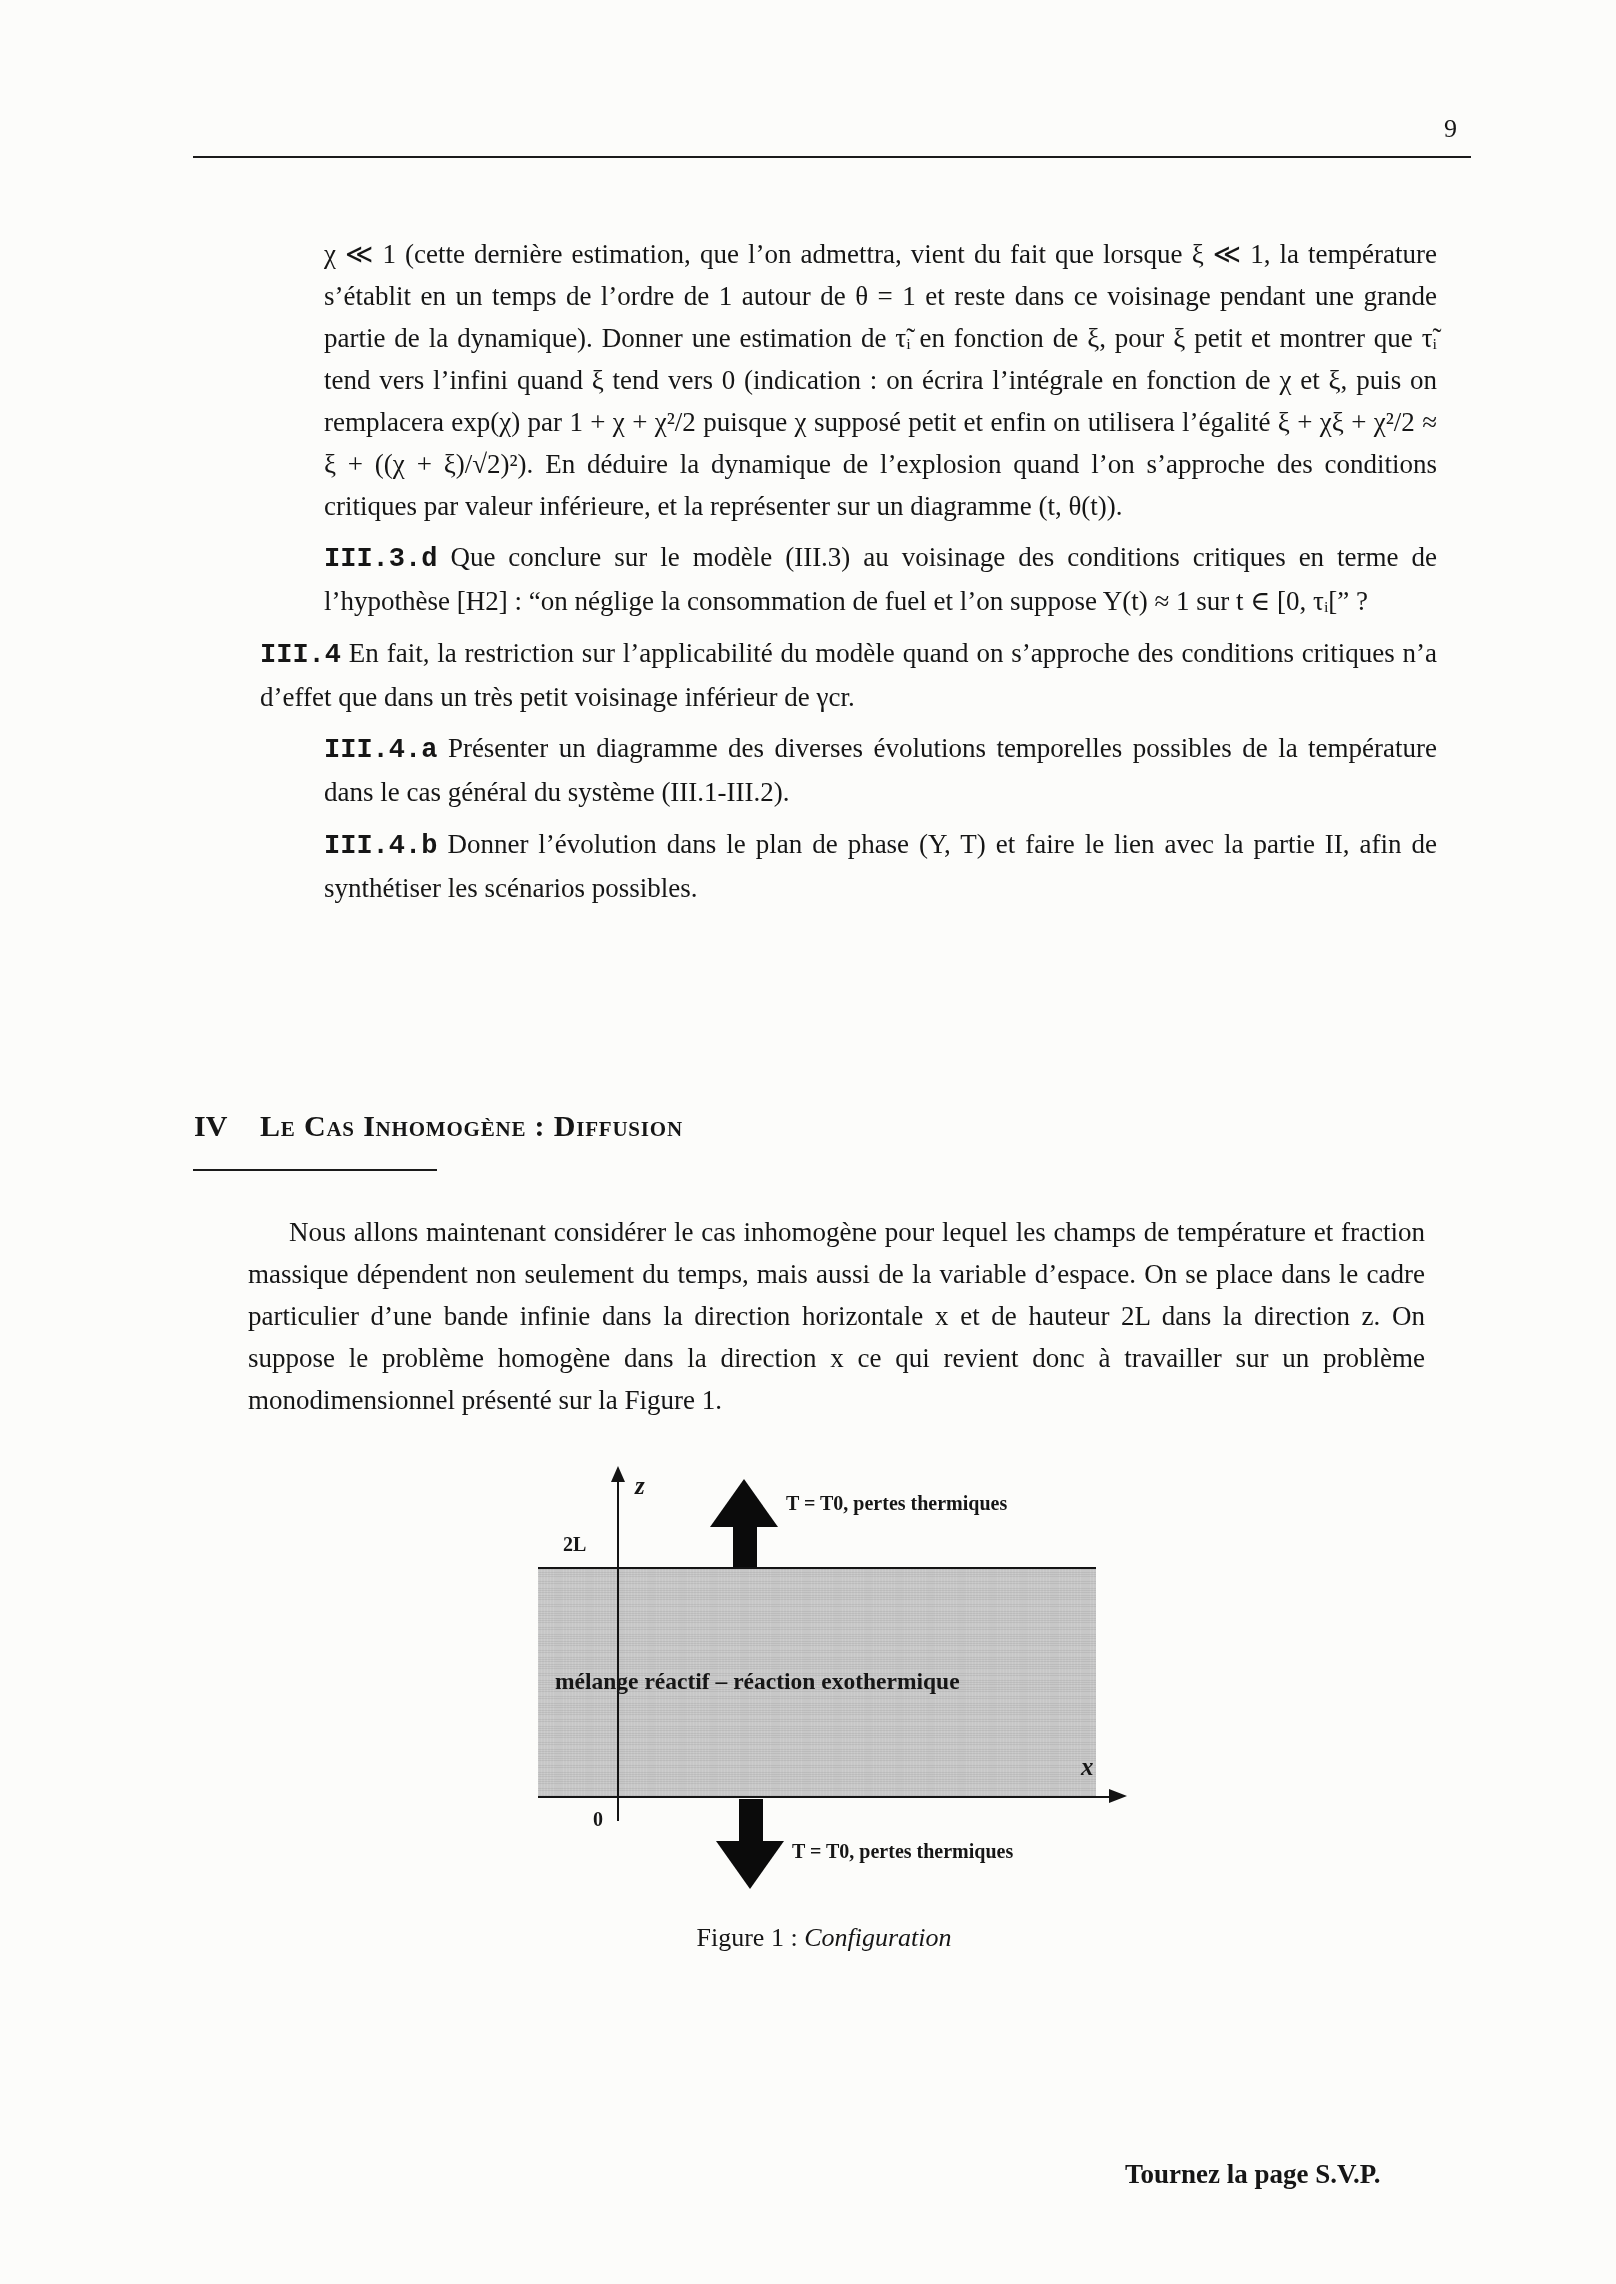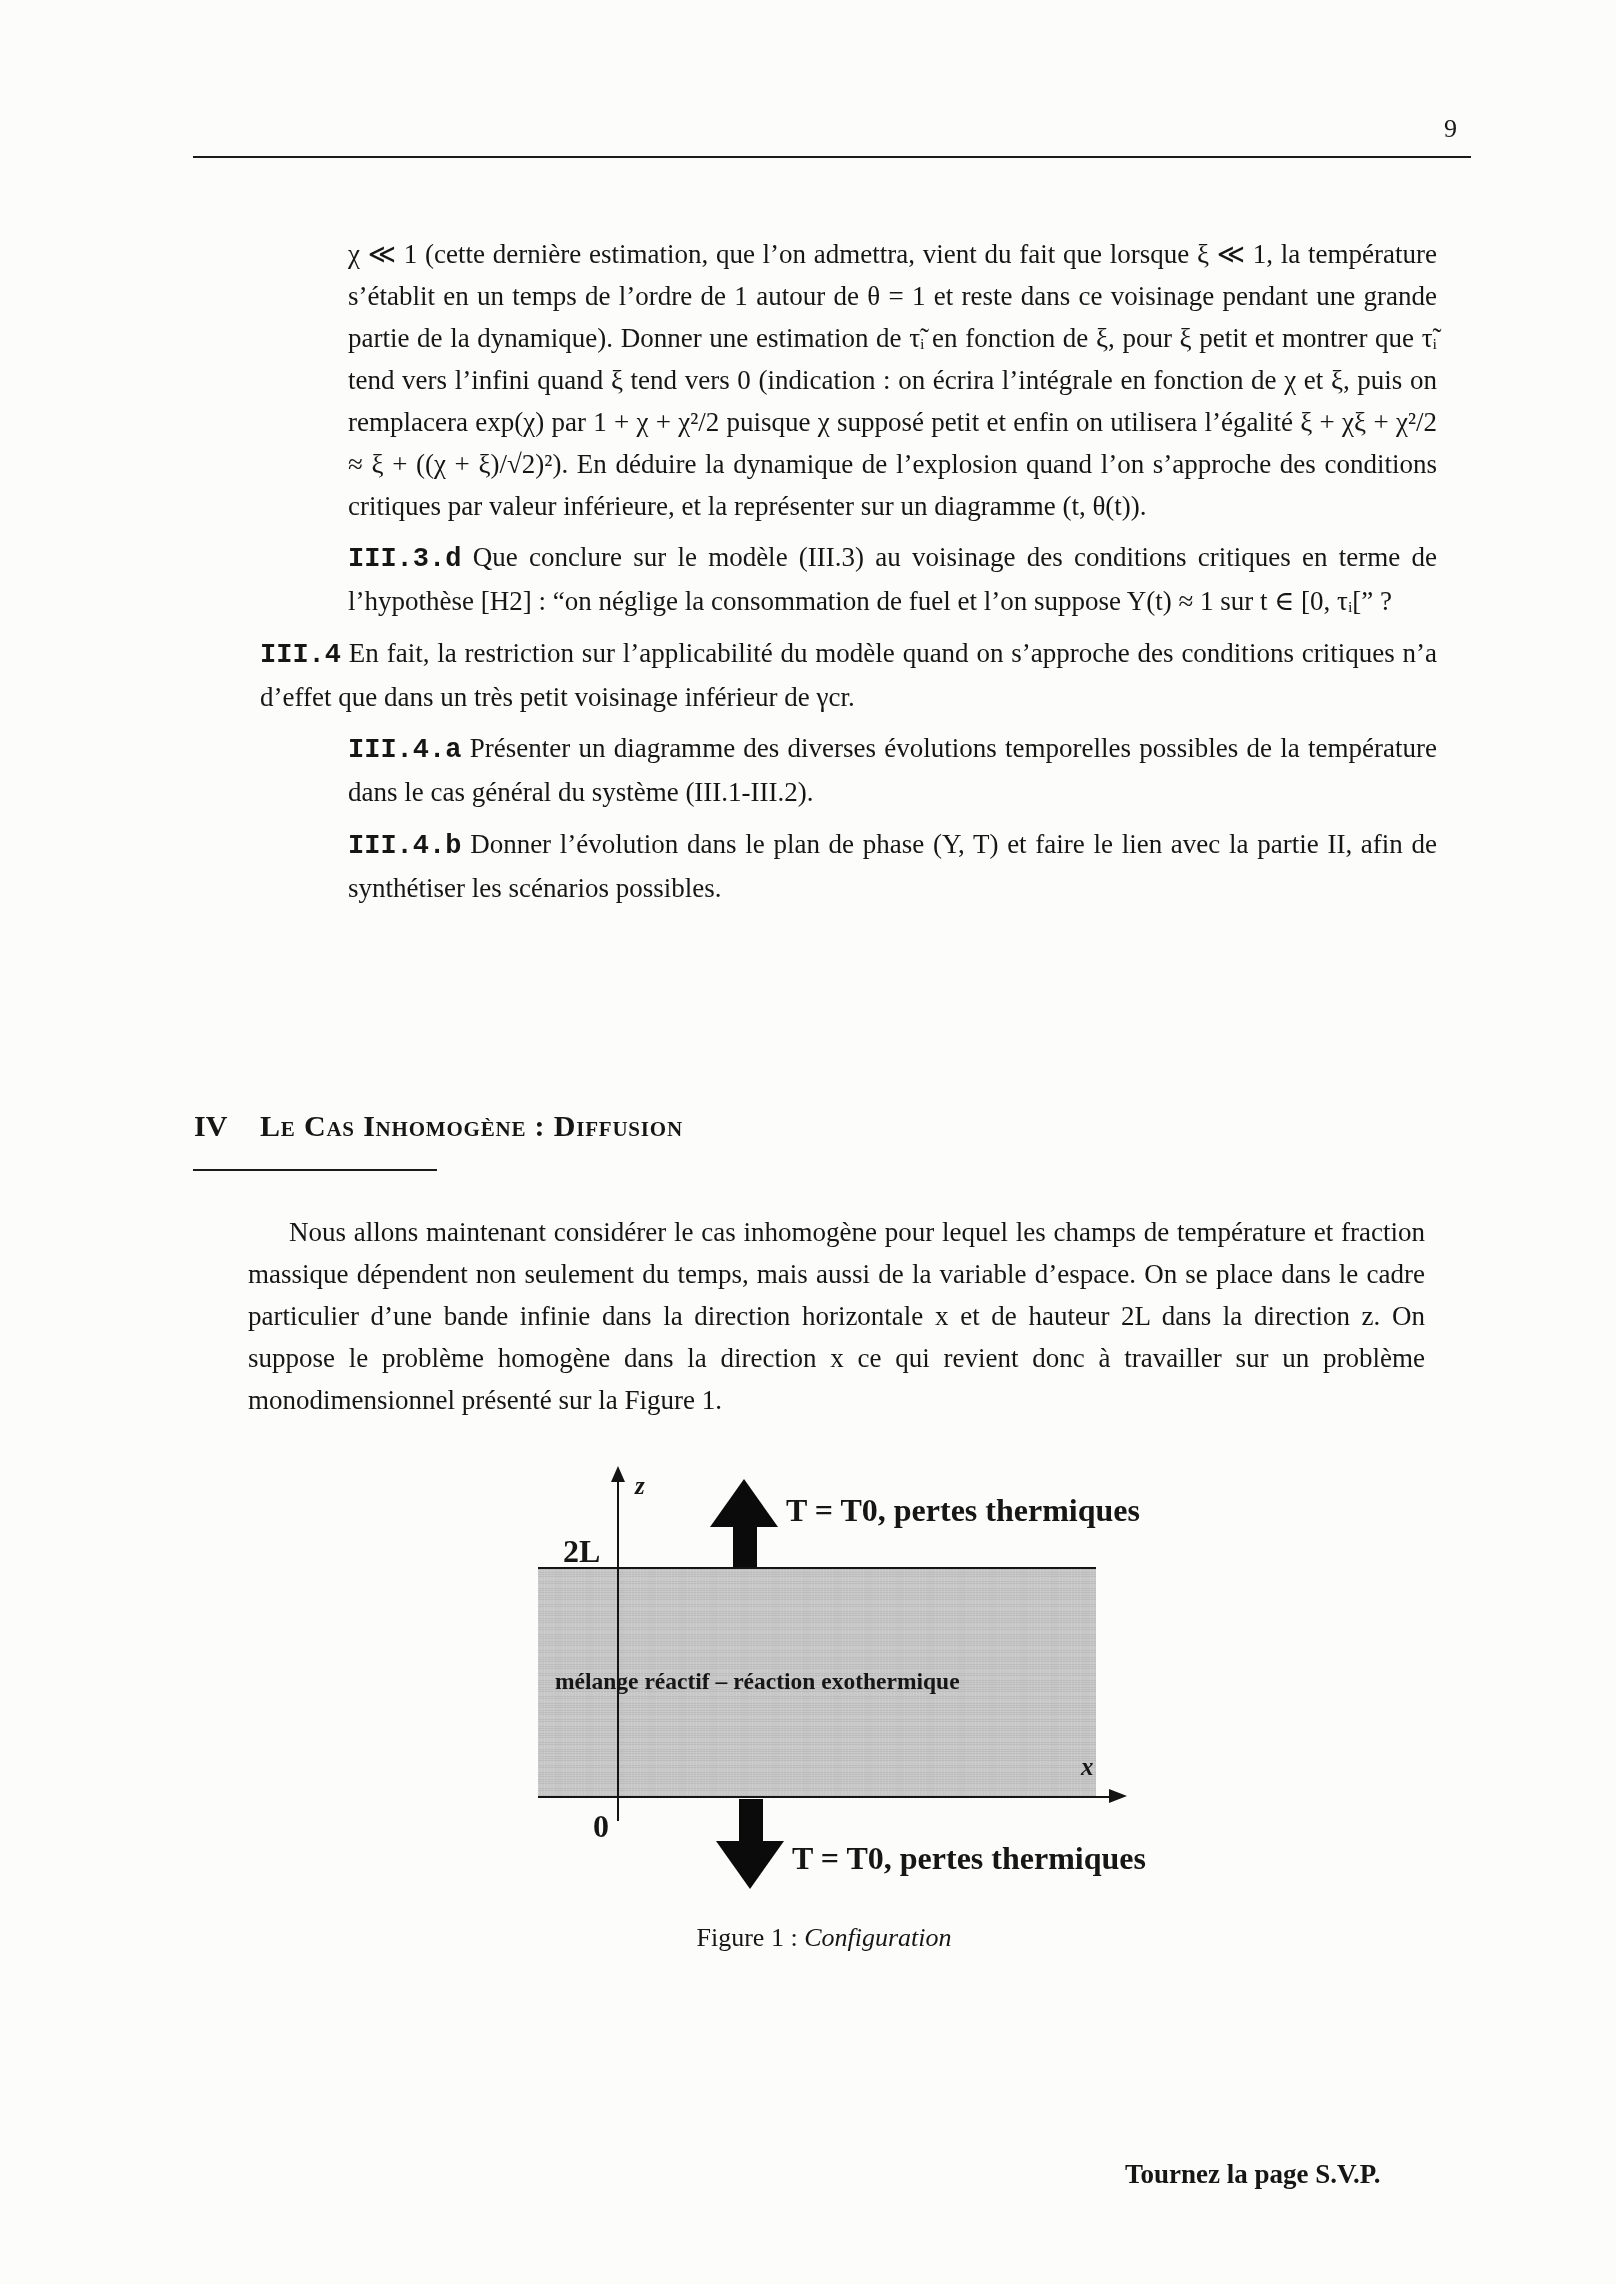--- a/index.html
+++ b/index.html
@@ -11,30 +11,30 @@
     font-family:"Liberation Serif","DejaVu Serif",serif;
     overflow:hidden;
   }
   
   .page-number{position:absolute;left:1444px;top:114px;font-size:26px;}
   .header-rule{position:absolute;left:193px;top:156px;width:1278px;height:2.3px;background:#1b1b1b;}
   
   .content{position:absolute;left:260px;top:233px;width:1177px;}
   .para{margin:0;font-size:27px;line-height:42px;text-align:justify;}
   .para + .para{margin-top:9.4px;}
-  .indent{margin-left:88px;}
+  .indent{margin-left:64px;}
   .qlabel{font-weight:bold;font-family:Liberation Mono, monospace;}
   
   .section-heading{position:absolute;left:194px;top:1109px;font-size:30px;font-weight:bold;white-space:nowrap;}
   .sec-num{display:inline-block;width:66px;}
   .sec-title{font-variant:small-caps;letter-spacing:0.8px;}
   .section-rule{position:absolute;left:193px;top:1169px;width:244px;height:2.3px;background:#1b1b1b;}
   .intro{position:absolute;left:248px;top:1211px;width:1177px;font-size:27px;line-height:42px;text-align:justify;text-indent:41px;margin:0;}
   
-  .fig-label{position:absolute;font-weight:bold;font-size:32px;white-space:nowrap;}
+  .fig-label{position:absolute;font-weight:bold;font-size:20px;white-space:nowrap;}
   .axis-label{font-style:italic;font-size:25px;}
   .band{
     position:absolute;left:538px;top:1567px;width:558px;height:229px;
     border-top:2.3px solid #141414;
     background-color:#c7c7c7;
     background-image:
       repeating-linear-gradient(0deg, rgba(0,0,0,0.06) 0 0.8px, transparent 0.8px 2.3px),
       repeating-linear-gradient(90deg, rgba(255,255,255,0.10) 0 0.8px, transparent 0.8px 3.1px);
   }
   .band-label{position:absolute;left:555px;top:1668px;font-weight:bold;font-size:23.5px;white-space:nowrap;font-family:Liberation Serif, serif;}

